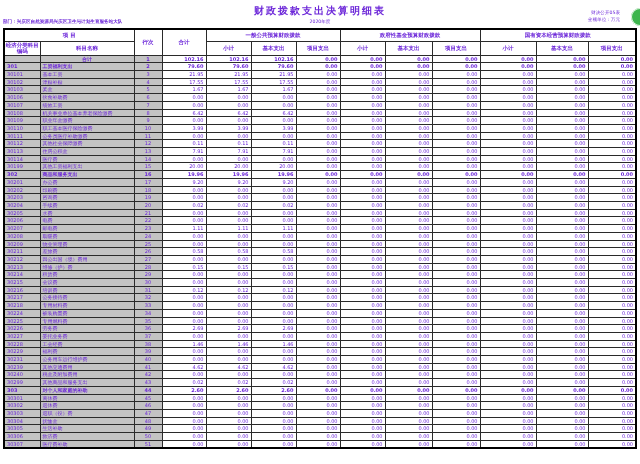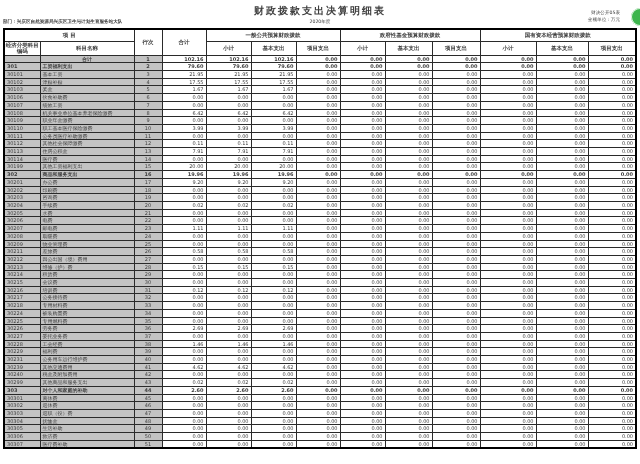--- a/index.html
+++ b/index.html
@@ -1,17 +1,17 @@
 <!DOCTYPE html>
 <html><head>
 <meta charset="utf-8">
 <style>
   html,body{margin:0;padding:0;}
   #screen{position:relative;width:640px;height:464px;background:#ffffff;overflow:hidden;
-          font-family:"DejaVu Sans",sans-serif;color:#404040;}
+          font-family:"DejaVu Sans",sans-serif;color:#6d28d9;}
   .title{position:absolute;top:4px;left:0;width:100%;text-align:center;
          font-size:10px;font-weight:bold;letter-spacing:2px;}
   .meta-right{position:absolute;top:10px;right:20px;text-align:right;
               font-size:4.6px;line-height:6.5px;}
   .dept{position:absolute;top:19px;left:3px;font-size:4.6px;font-weight:bold;
         max-width:300px;white-space:nowrap;overflow:hidden;}
   .year{position:absolute;top:19px;left:0;width:100%;text-align:center;font-size:4.6px;}
   .green-dot{position:absolute;top:8px;right:-9px;width:18px;height:18px;
              border-radius:50%;background:#3db54d;box-shadow:0 0 0 1px #e8f6ea inset;}
   table.grid{position:absolute;top:28px;left:3px;width:634px;border-collapse:collapse;

